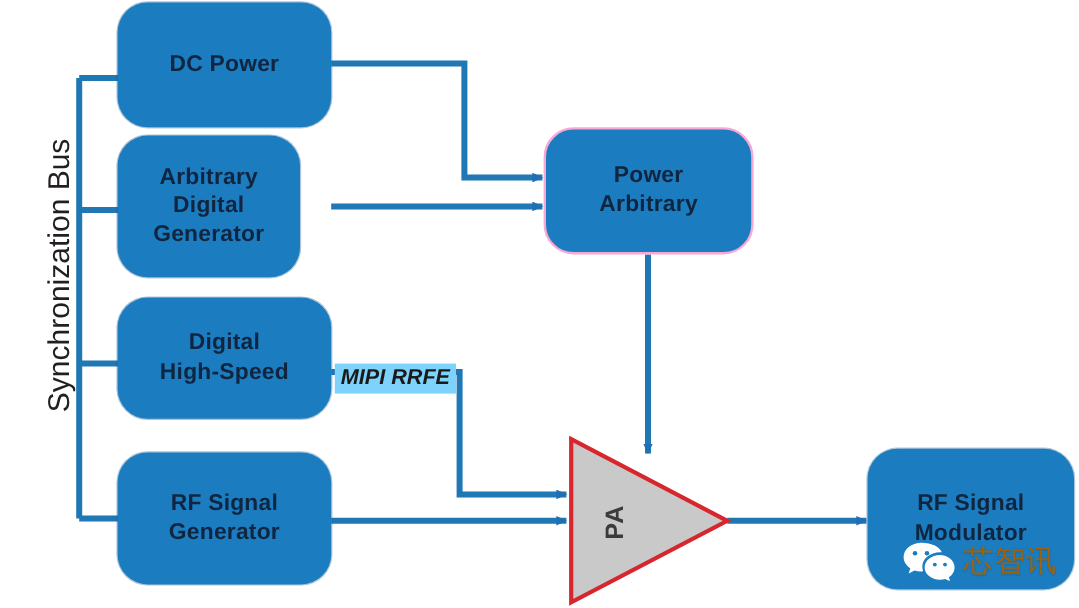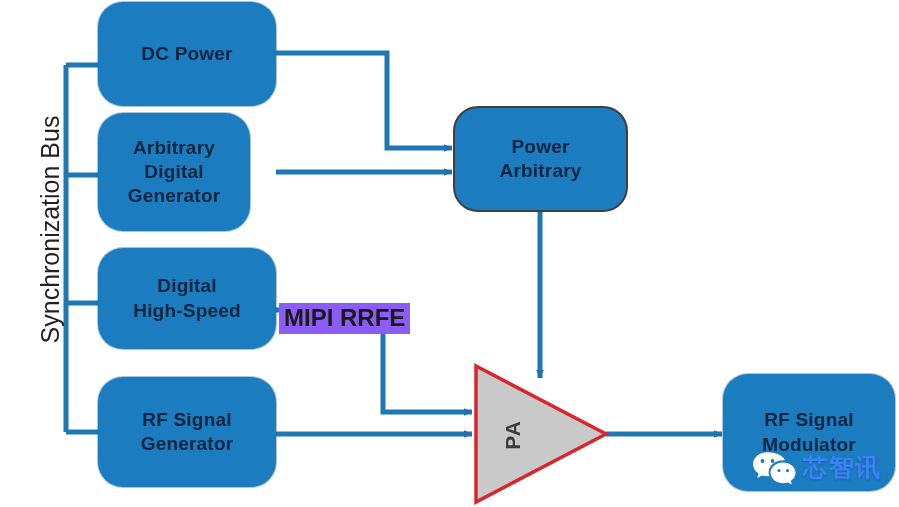--- a/index.html
+++ b/index.html
@@ -36,44 +36,45 @@
     background: #1C7CC0;
     border-radius: 25px;
     color: #10253f;
     font-weight: bold;
     font-size: 19px;
     line-height: 1.28;
     letter-spacing: 0.2px;
     box-shadow: 0 0 0 1px rgba(20,90,150,0.35);
   }
   .inst-box.highlight {
-    border: 2px solid #404040;
+    border: 2px solid #f9a8d4;
     box-shadow: none;
   }
   .bus-label {
     position: absolute;
     left: -110px;
     top: 215px;
     width: 320px;
     text-align: center;
     font-size: 25px;
     color: #231f20;
     transform: rotate(-90deg);
     transform-origin: center center;
     white-space: nowrap;
   }
   .mipi-label {
     position: absolute;
-    background: #8b5cf6;
+    background: #7dd3fc;
     color: #1a1a1a;
-    font-size: 24px;
+    font-size: 18px;
     font-weight: bold;
     padding: 2px 5px 3px 5px;
     white-space: nowrap;
     line-height: 1.1;
+    font-style: italic;
   }
   .pa-wrap {
     position: absolute;
     left: 470px;
     top: 362px;
     width: 140px;
     height: 145px;
   }
   .pa-label {
     position: absolute;
@@ -98,23 +99,23 @@
   .watermark {
     position: absolute;
     left: 752px;
     top: 450px;
     display: flex;
     align-items: center;
     gap: 7px;
     pointer-events: none;
   }
   .wm-text {
-    color: #3b82f6;
+    color: #a16207;
     font-size: 25px;
-    font-weight: bold;
+    font-weight: normal;
     letter-spacing: 1px;
     text-shadow: 0 1px 2px rgba(0,0,0,0.18);
   }
 </style>
 </head>
 <body>
 
 <div id="diagram-root">
 
   <svg id="wire-layer" viewBox="0 0 899 507" width="899" height="507">

